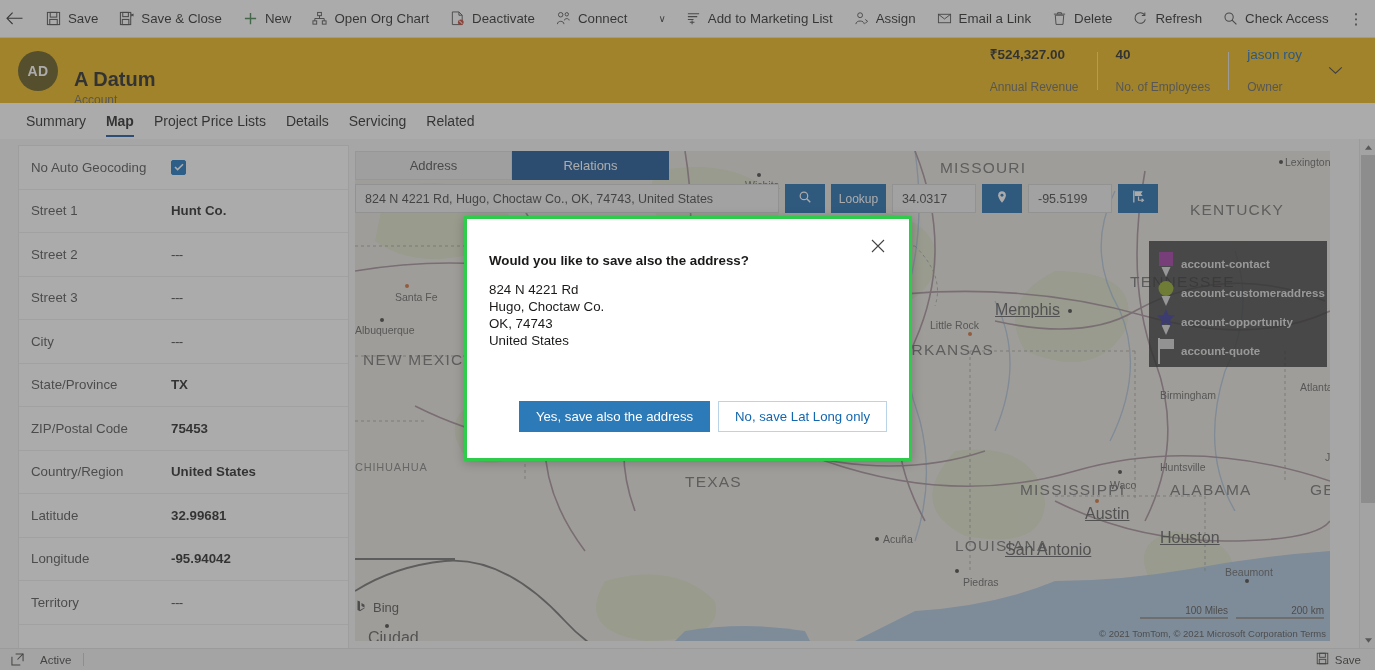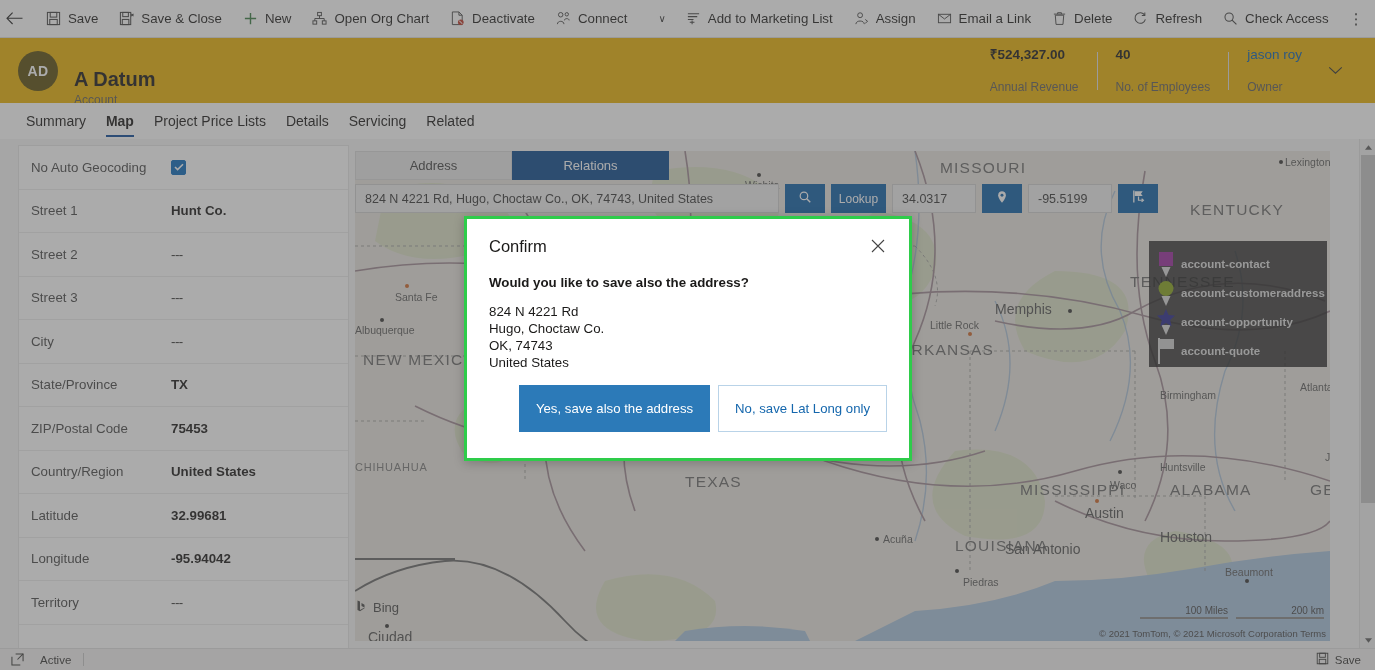--- a/index.html
+++ b/index.html
@@ -120,21 +120,21 @@
   }
   .map-canvas { position: absolute; inset: 0; }
 
   
   .mlabel {
     position: absolute; color: #5c5c5c; white-space: nowrap;
     font-family: "Liberation Sans", sans-serif; pointer-events: none;
   }
   .mlabel.state { font-size: 15.5px; letter-spacing: 1.2px; color: #6b6b6b; text-align: right; }
   .mlabel.statesm { font-size: 11px; letter-spacing: 0.8px; color: #7b7b7b; }
-  .mlabel.city { font-size: 14px; color: #555; }
+  .mlabel.city { font-size: 16px; color: #555; text-decoration: underline; }
   .mlabel.citysm { font-size: 10.5px; color: #5d5d5d; }
   .mdot { position: absolute; width: 4px; height: 4px; background: #3b3b3b; border-radius: 50%; }
   .mdot.orange { background: #d06a2c; width: 4px; height: 4px; }
 
   
   .map-tabs { position: absolute; top: 0px; left: 0px; display: flex; z-index: 6; }
   .map-tab {
     width: 157px; height: 29px; display: flex; align-items: center; justify-content: center;
     font-size: 13px; color: #444; background: #e9e9e9; cursor: pointer;
     border: 1px solid #d8d8d8;
@@ -227,21 +227,21 @@
     display: flex; align-items: center; justify-content: center;
     font-size: 15px; color: #444; cursor: pointer;
   }
   .modal-q { margin-top: 18px; font-size: 13.3px; color: #1b1a19; font-weight: 700; }
   .modal-addr { margin-top: 13px; font-size: 13.3px; color: #1b1a19; line-height: 17px; }
   .modal-actions {
     position: absolute; left: 0; right: 0; bottom: 26px;
     display: flex; justify-content: flex-end; gap: 8px; padding-right: 22px;
   }
   .btn {
-    height: 47px; padding: 0 16px; font-size: 13.2px; cursor: pointer;
+    height: 31px; padding: 0 16px; font-size: 13.2px; cursor: pointer;
     display: flex; align-items: center; justify-content: center;
     font-family: "Liberation Sans", sans-serif;
   }
   .btn.primary { background: #2c7ab8; color: #ffffff; border: 1px solid #2c7ab8; }
   .btn.secondary { background: #ffffff; color: #1567ad; border: 1px solid #b9d3e8; }
 </style>
 </head>
 <body>
 
 <div id="app">
@@ -725,21 +725,20 @@
           </svg>
       </span>
       <span>Save</span>
     </span>
   </div>
 
   <div class="dim-layer"></div>
 
   <div class="modal-wrap">
     <div class="modal-inner">
-      <div class="modal-title">Confirm</div>
       <div class="modal-close">
         <svg width="14" height="14" viewBox="0 0 14 14">
             <path d="M1 1 L13 13 M13 1 L1 13" stroke="#444" stroke-width="1.1"></path>
           </svg>
       </div>
       <div class="modal-q">Would you like to save also the address?</div>
       <div class="modal-addr">
         <div>824 N 4221 Rd</div>
         <div>Hugo, Choctaw Co.</div>
         <div>OK, 74743</div>

